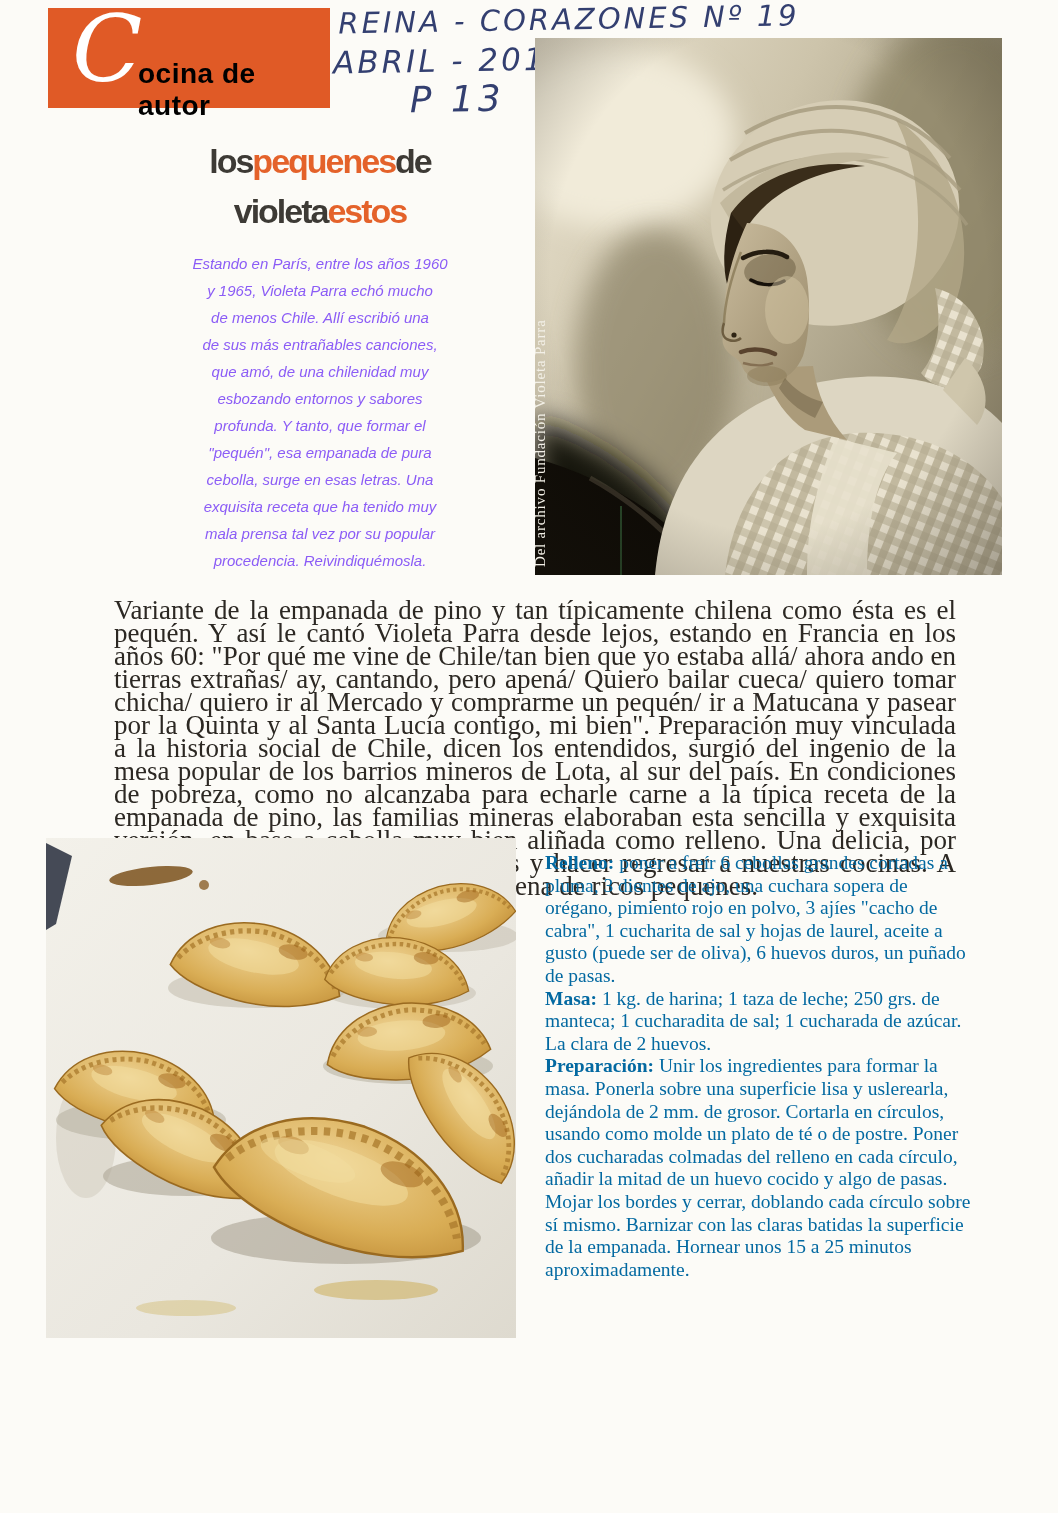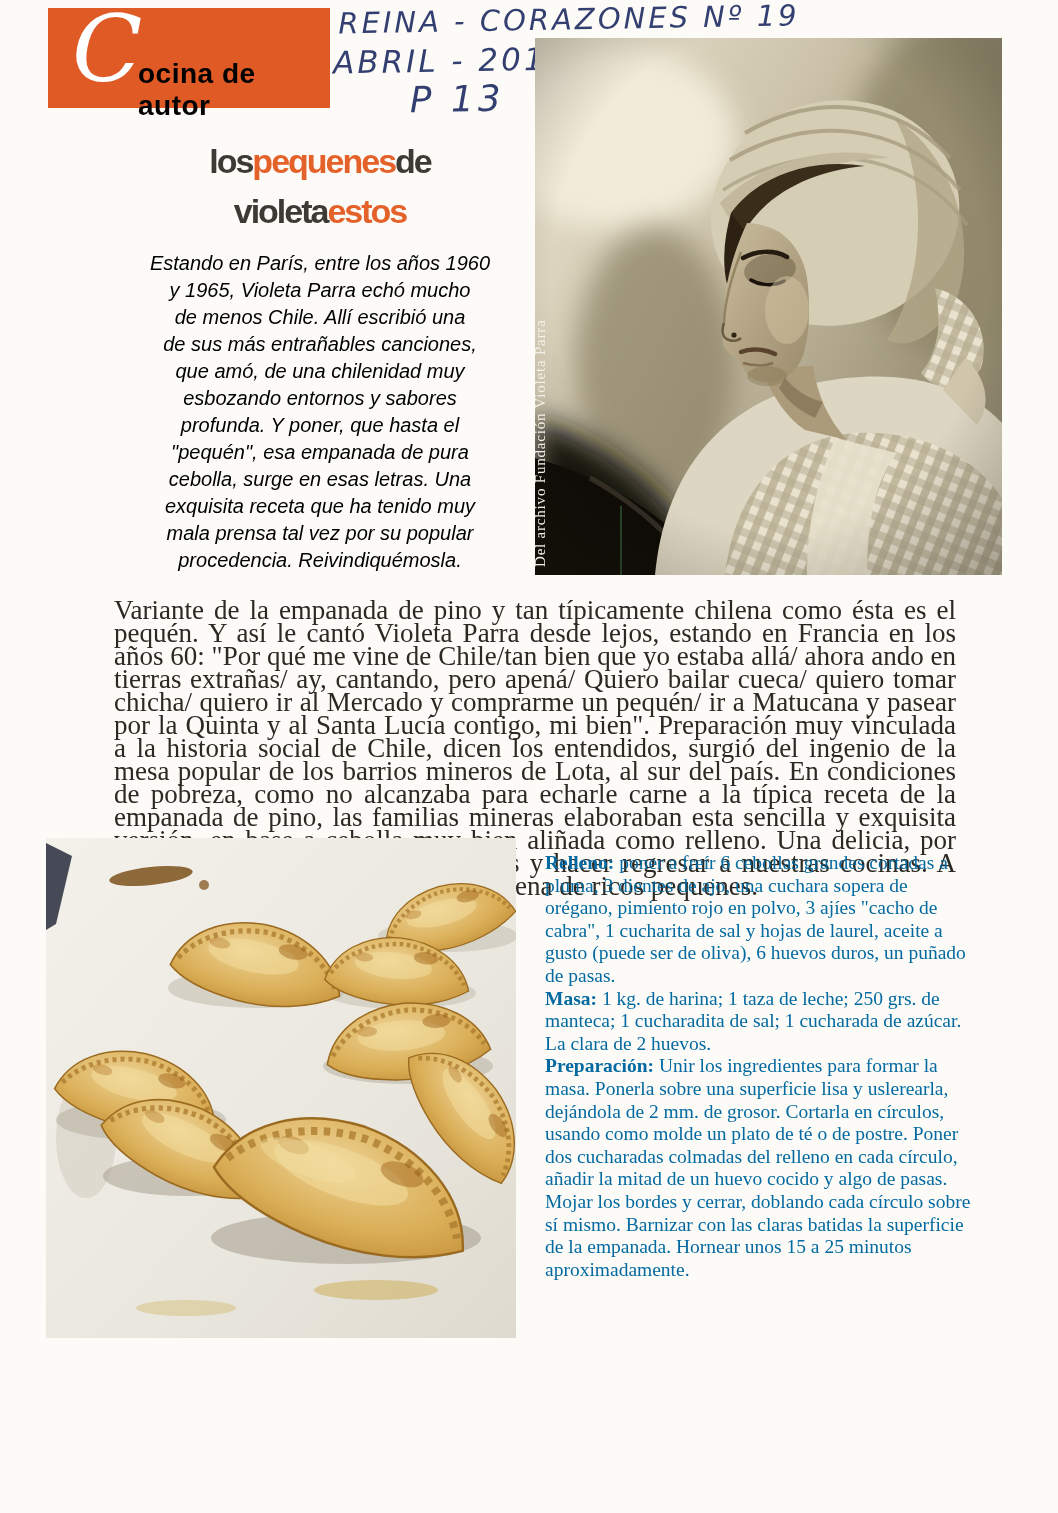--- a/index.html
+++ b/index.html
@@ -45,21 +45,21 @@
     position:absolute;left:100px;top:136px;width:440px;text-align:center;
     font-family:"Liberation Sans",sans-serif;font-weight:bold;
     font-size:34px;line-height:50px;letter-spacing:-2px;
   }
   .headline .dark{color:#3d3a35;}
   .headline .accent{color:#e4622a;}
   
   .intro{
     position:absolute;left:100px;top:250px;width:440px;text-align:center;
     font-family:"Liberation Sans",sans-serif;font-style:italic;
-    font-size:20px;line-height:27px;color:#000000;
+    font-size:15px;line-height:27px;color:#8b5cf6;
   }
   .intro div{white-space:nowrap;}
   
   .body-par{
     position:absolute;left:114px;top:599px;width:842px;
     font-size:27px;line-height:23px;color:#2c2823;text-align:justify;
   }
   
   .recipe{
     position:absolute;left:545px;top:852px;width:428px;
@@ -160,21 +160,21 @@
     <div><span class="dark">violeta</span><span class="accent">estos</span></div>
   </div>
 
   <div class="intro">
     <div>Estando en París, entre los años 1960</div>
     <div>y 1965, Violeta Parra echó mucho</div>
     <div>de menos Chile. Allí escribió una</div>
     <div>de sus más entrañables canciones,</div>
     <div>que amó, de una chilenidad muy</div>
     <div>esbozando entornos y sabores</div>
-    <div>profunda. Y poner, que hasta el</div>
+    <div>profunda. Y tanto, que formar el</div>
     <div>"pequén", esa empanada de pura</div>
     <div>cebolla, surge en esas letras. Una</div>
     <div>exquisita receta que ha tenido muy</div>
     <div>mala prensa tal vez por su popular</div>
     <div>procedencia. Reivindiquémosla.</div>
   </div>
 
   <div class="body-par">Variante de la empanada de pino y tan típicamente chilena como ésta es el pequén. Y así le cantó Violeta Parra desde lejos, estando en Francia en los años 60: "Por qué me vine de Chile/tan bien que yo estaba allá/ ahora ando en tierras extrañas/ ay, cantando, pero apená/ Quiero bailar cueca/ quiero tomar chicha/ quiero ir al Mercado y comprarme un pequén/ ir a Matucana y pasear por la Quinta y al Santa Lucía contigo, mi bien". Preparación muy vinculada a la historia social de Chile, dicen los entendidos, surgió del ingenio de la mesa popular de los barrios mineros de Lota, al sur del país. En condiciones de pobreza, como no alcanzaba para echarle carne a la típica receta de la empanada de pino, las familias mineras elaboraban esta sencilla y exquisita versión, en base a cebolla muy bien aliñada como relleno. Una delicia, por cierto, para recrear en estos tiempos y hacer regresar a nuestras cocinas. A continuación, cómo preparar una docena de ricos pequenes.</div>
 
   <div class="photo-food">

